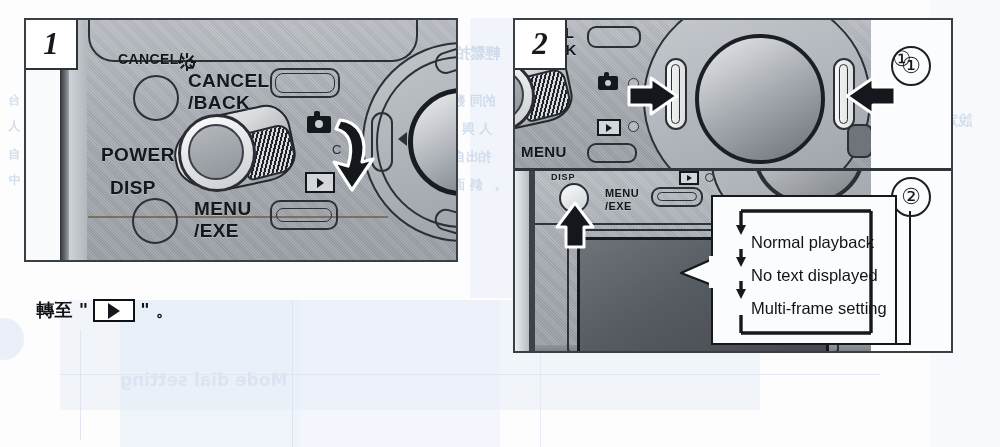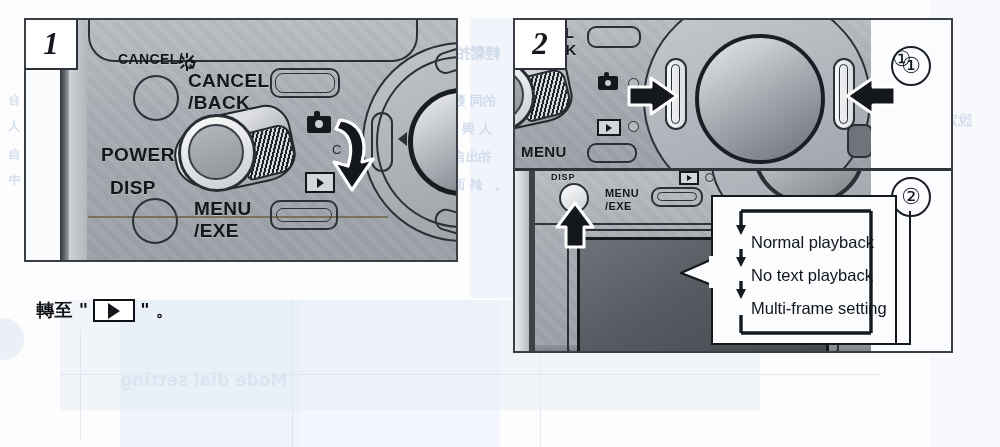--- a/index.html
+++ b/index.html
@@ -430,21 +430,21 @@
         <polygon points="28,102 23,92 33,92" fill="#15191e"></polygon>
         <path d="M28,118 L28,136" stroke="#15191e" stroke-width="3.4" fill="none"></path>
       </svg>
 
       <svg style="position:absolute;left:-34px;top:58px;z-index:2;" width="38" height="34" viewBox="0 0 38 34">
         <path d="M38,2 L2,18 L38,32 Z" fill="#fbfcfd" stroke="#15191e" stroke-width="2.4" stroke-linejoin="round"></path>
         <rect x="30" y="1" width="9" height="32" fill="#fbfcfd"></rect>
       </svg>
 
       <div class="flow-item" style="left:38px;top:36px;font-size:16.5px;">Normal playback</div>
-      <div class="flow-item" style="left:38px;top:69px;font-size:16.5px;">No text playback</div>
+      <div class="flow-item" style="left:38px;top:69px;font-size:16.5px;">No text displayed</div>
       <div class="flow-item" style="left:38px;top:102px;font-size:16.5px;">Multi-frame setting</div>
     </div>
 
     <div style="position:absolute;left:20px;top:174px;width:336px;height:12px;background:linear-gradient(180deg,#8f949a,#6d7278);"></div>
   </div>
 
   <div class="step-badge" style="left:-2px;top:-2px;width:54px;height:52px;font-size:31px;">2</div>
 </div>
 
 <div class="caption" style="left:513px;top:363px;font-size:18px;line-height:1.75;">

